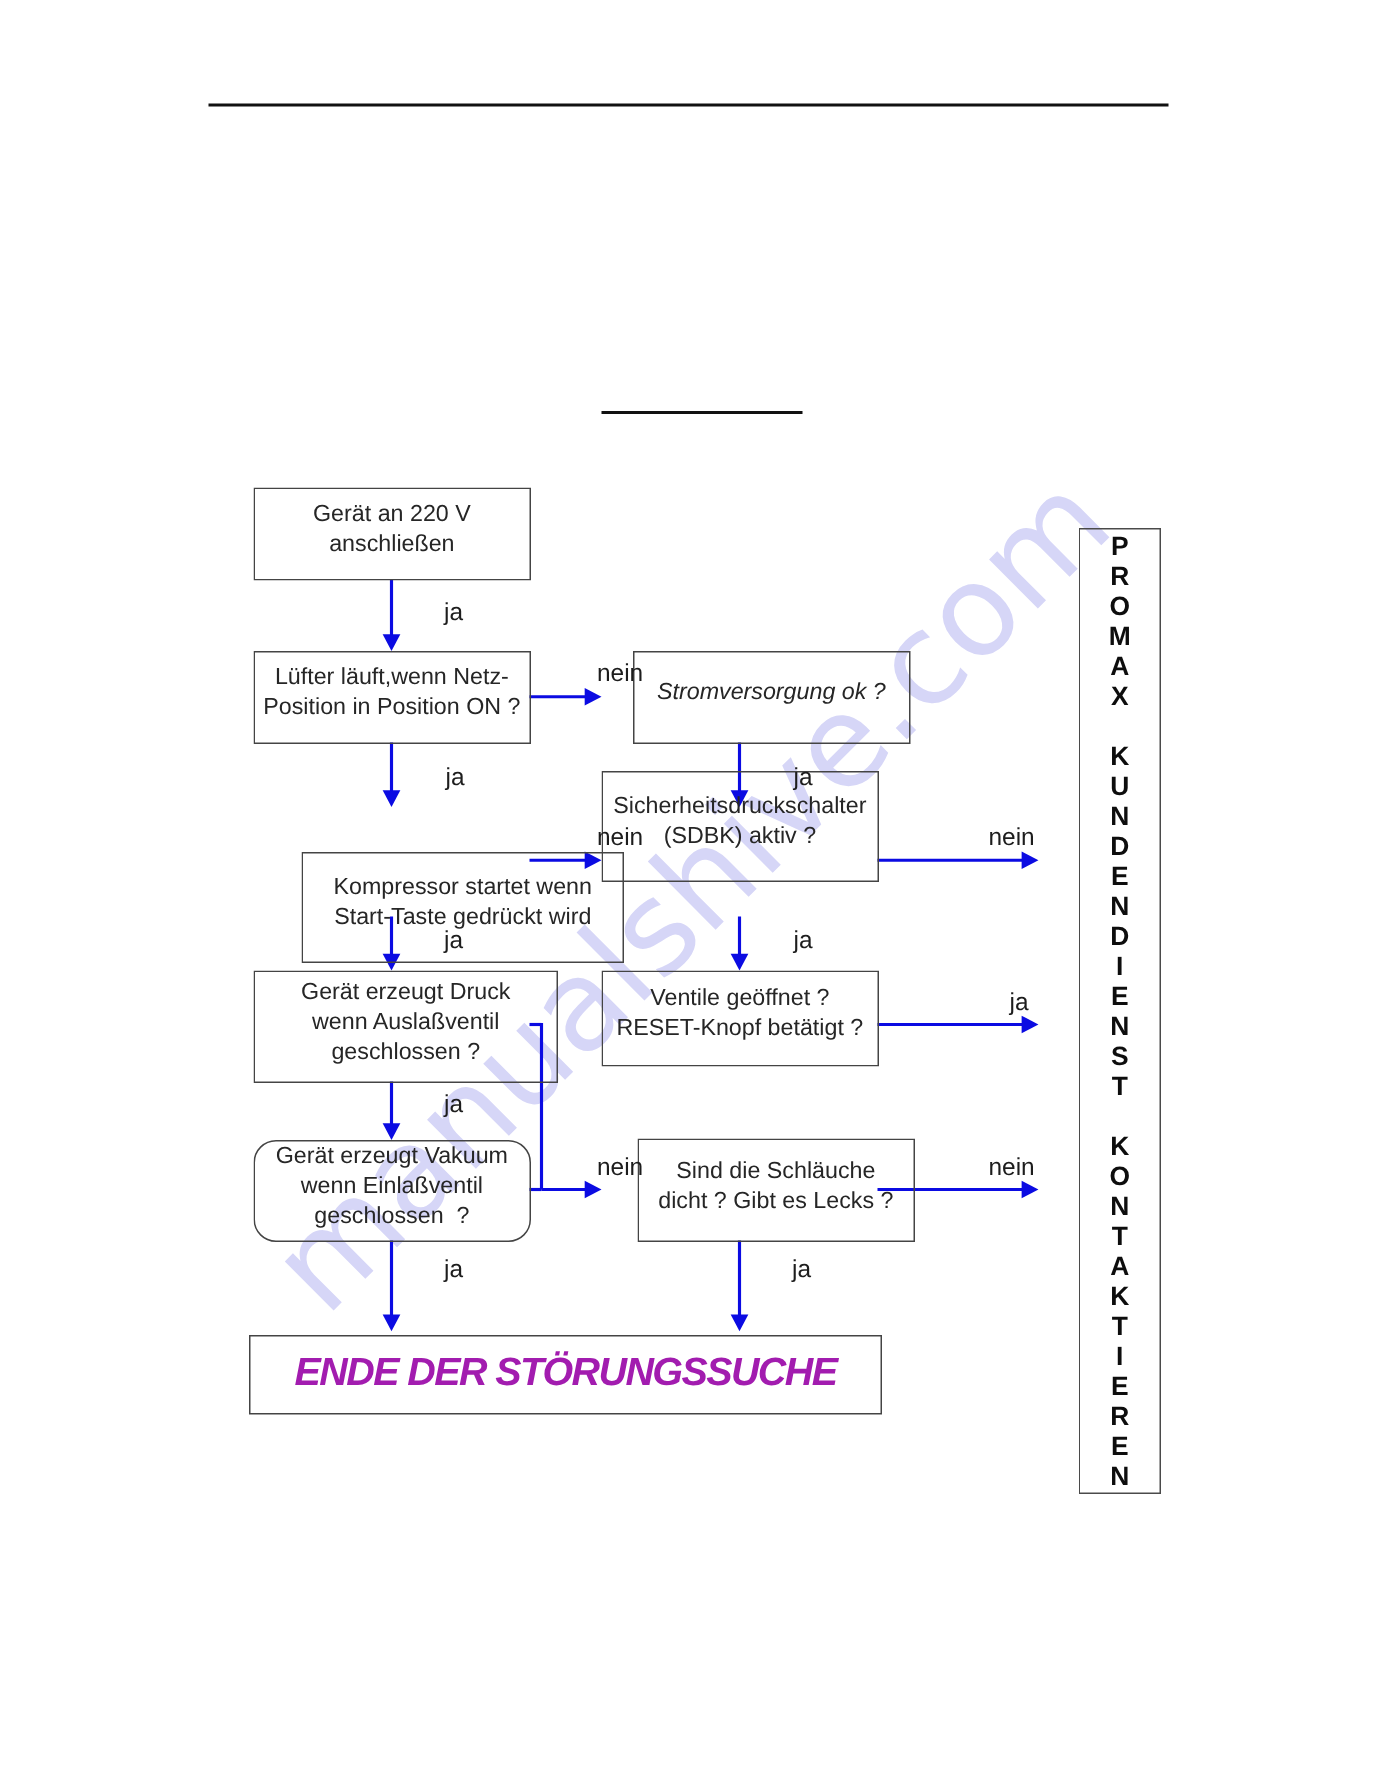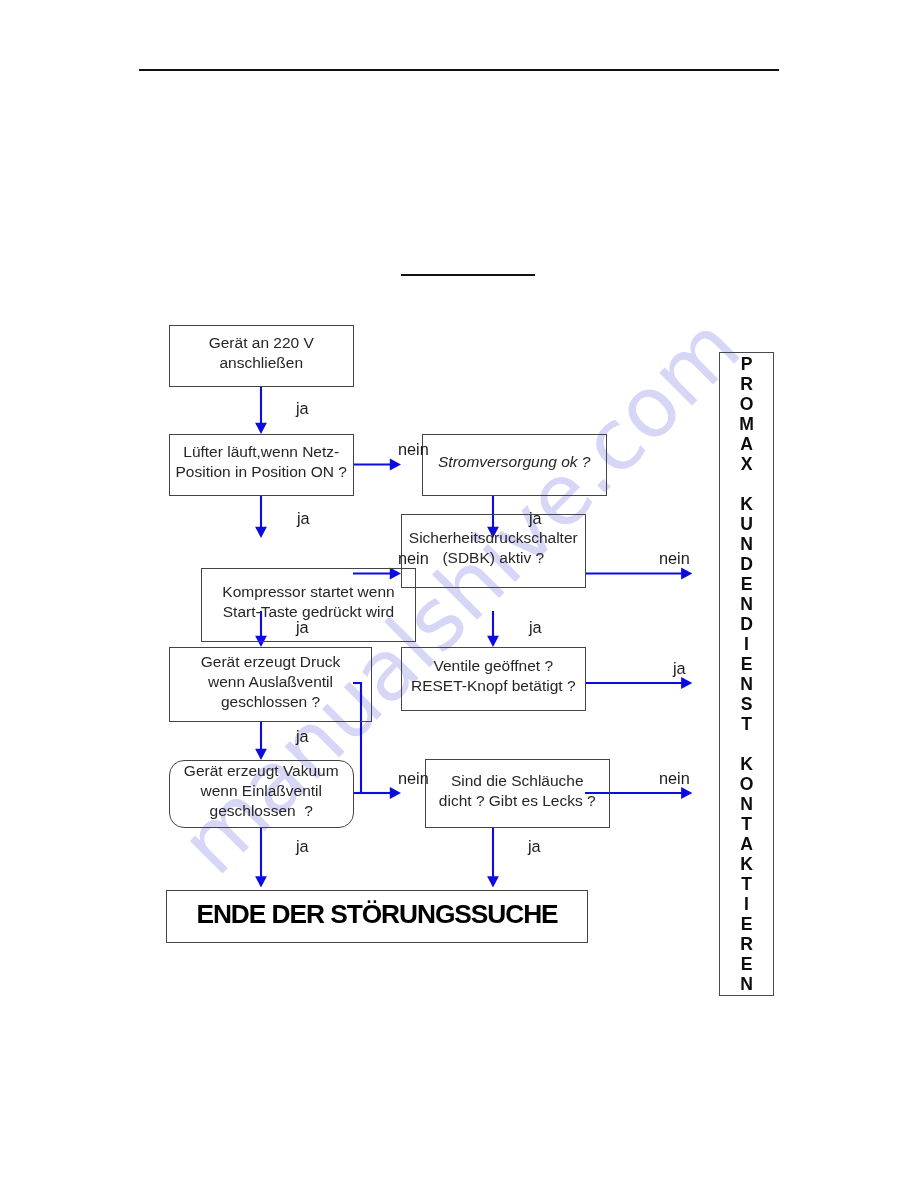--- a/index.html
+++ b/index.html
@@ -13,22 +13,22 @@
   #chart{position:absolute;left:0;top:0;width:918px;height:1188px;}
   #chart line{stroke-width:2.1;}
   .nodebox{position:absolute;box-sizing:border-box;border:1.2px solid #3d3d3d;
            will-change:transform;
            display:flex;flex-direction:column;align-items:center;justify-content:center;
            text-align:center;font-size:15.5px;color:#262626;}
   .nodebox span{display:block;line-height:20.1px;white-space:pre;position:relative;top:-2.6px;}
   .endbox{position:absolute;box-sizing:border-box;border:1.3px solid #3d3d3d;
           will-change:transform;
           display:flex;align-items:center;justify-content:center;
-          font-size:26.3px;font-weight:bold;color:#000000;letter-spacing:-1.05px;
-          padding-bottom:5px;}
+          font-size:26.3px;font-weight:bold;color:#a21caf;letter-spacing:-1.05px;
+          padding-bottom:5px;font-style:italic;}
   .panel{position:absolute;box-sizing:border-box;border:1.2px solid #4a4a4a;
          will-change:transform;
          display:flex;flex-direction:column;align-items:center;justify-content:center;
          font-size:17.6px;font-weight:bold;color:#0d0d0d;}
   .panel span{display:block;line-height:20.02px;height:20.02px;width:100%;text-align:center;}
   .elabel{position:absolute;font-size:16.3px;color:#1d1d1d;white-space:nowrap;
           will-change:transform;margin-left:32px;}
 </style>
 </head>
 <body>

